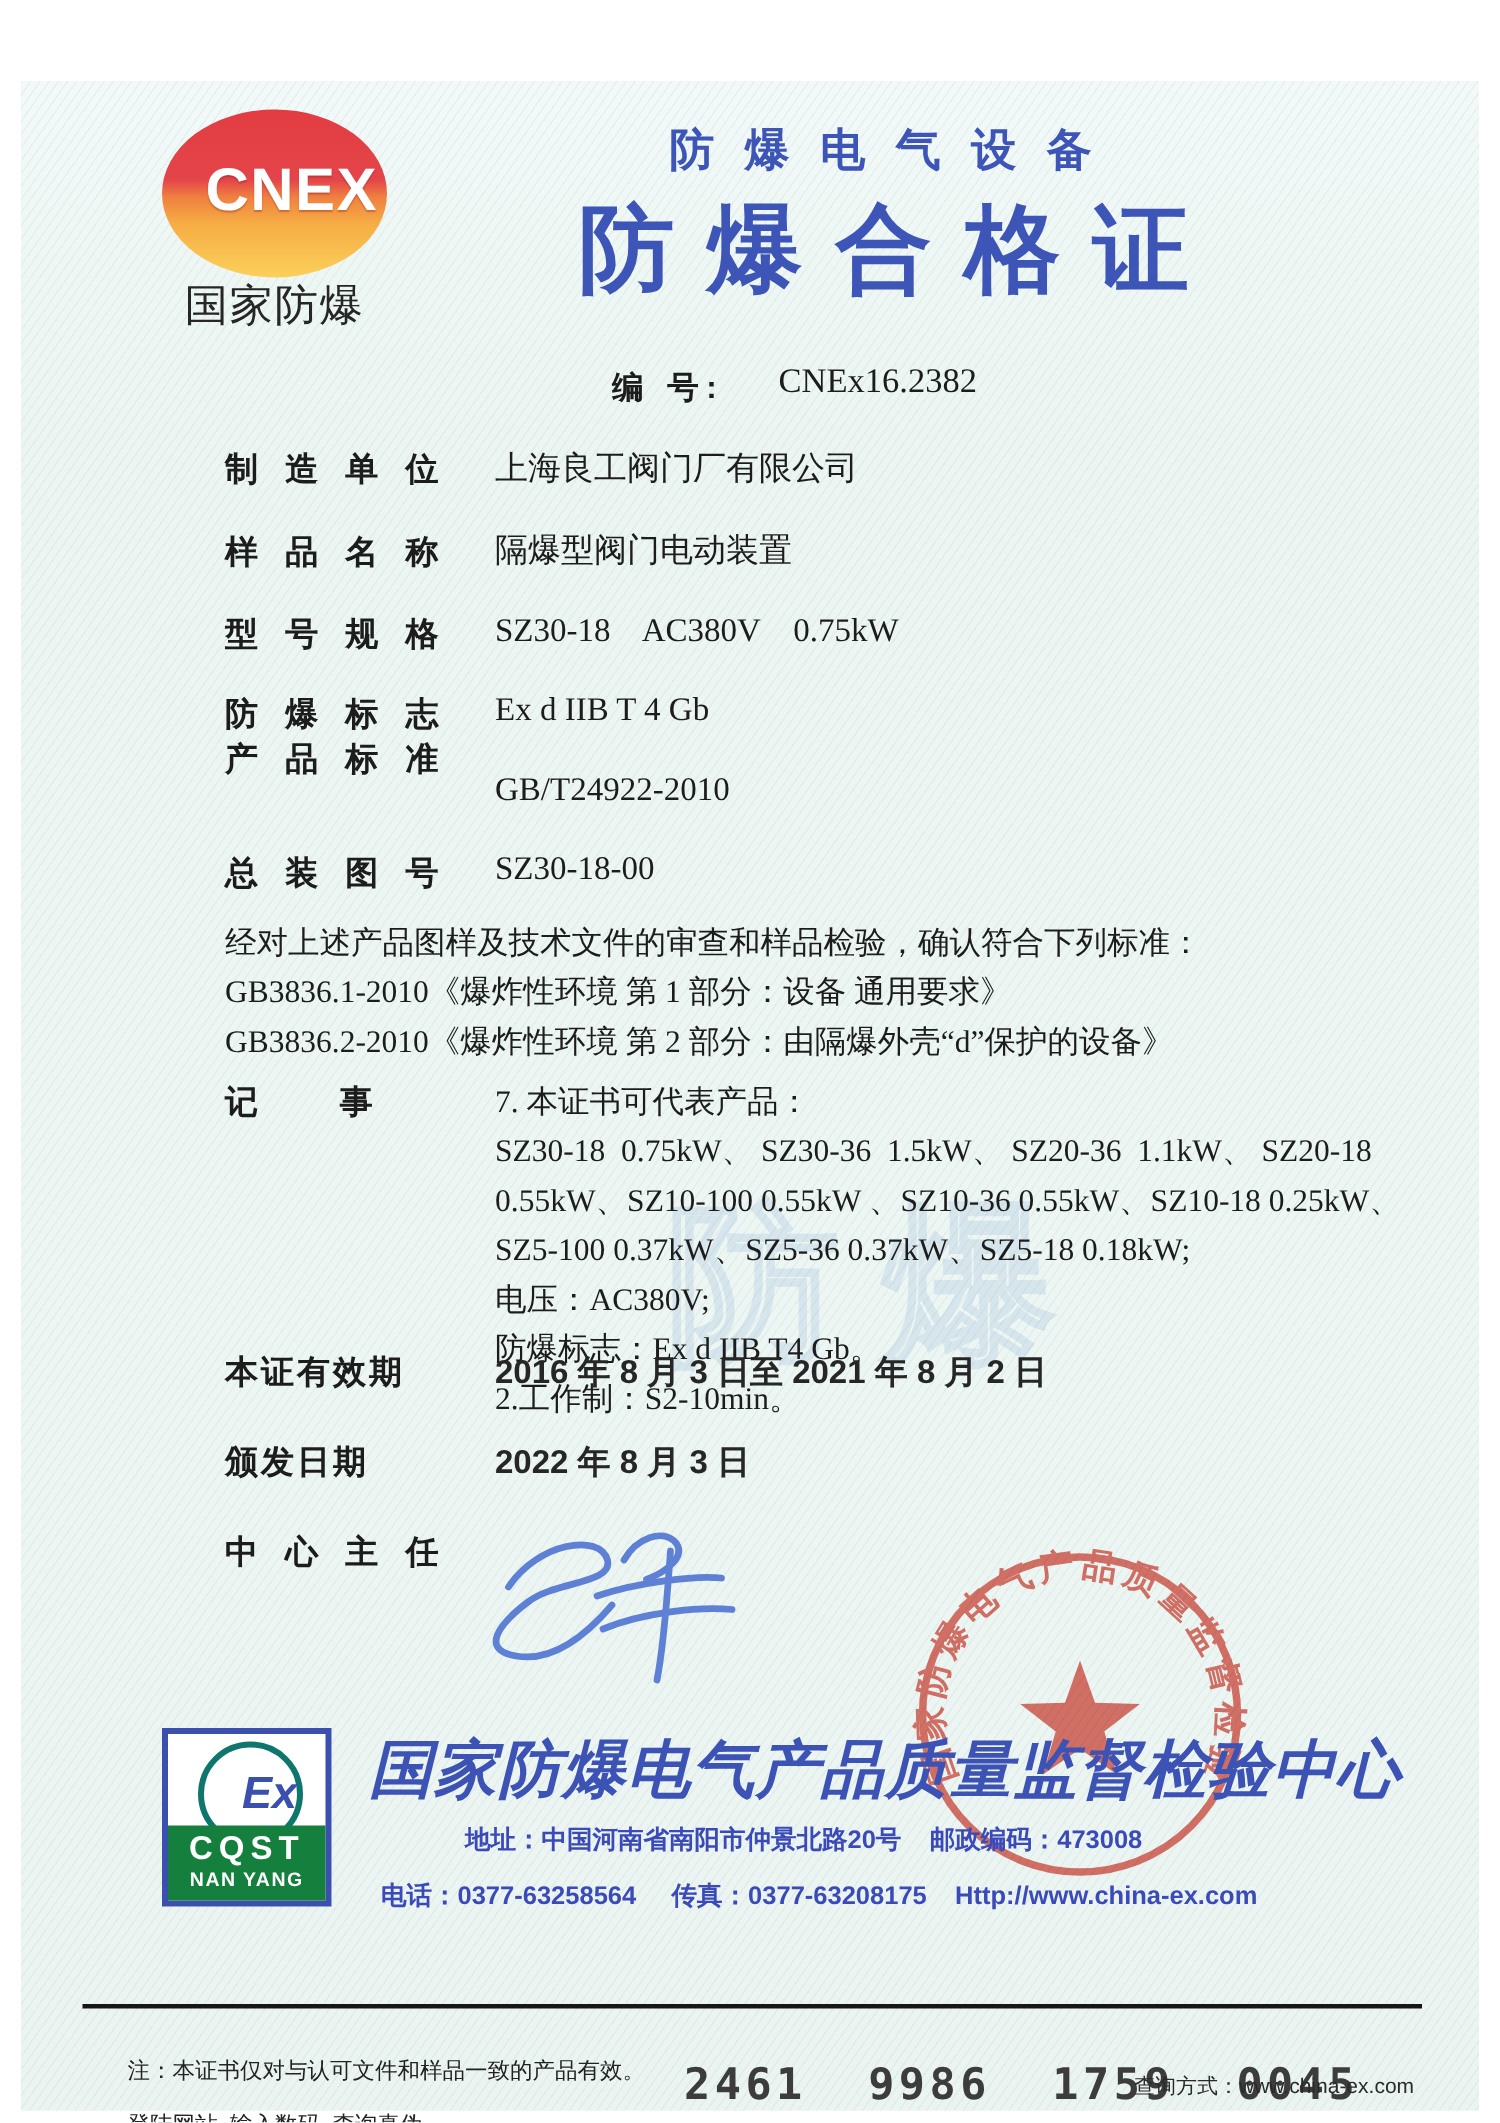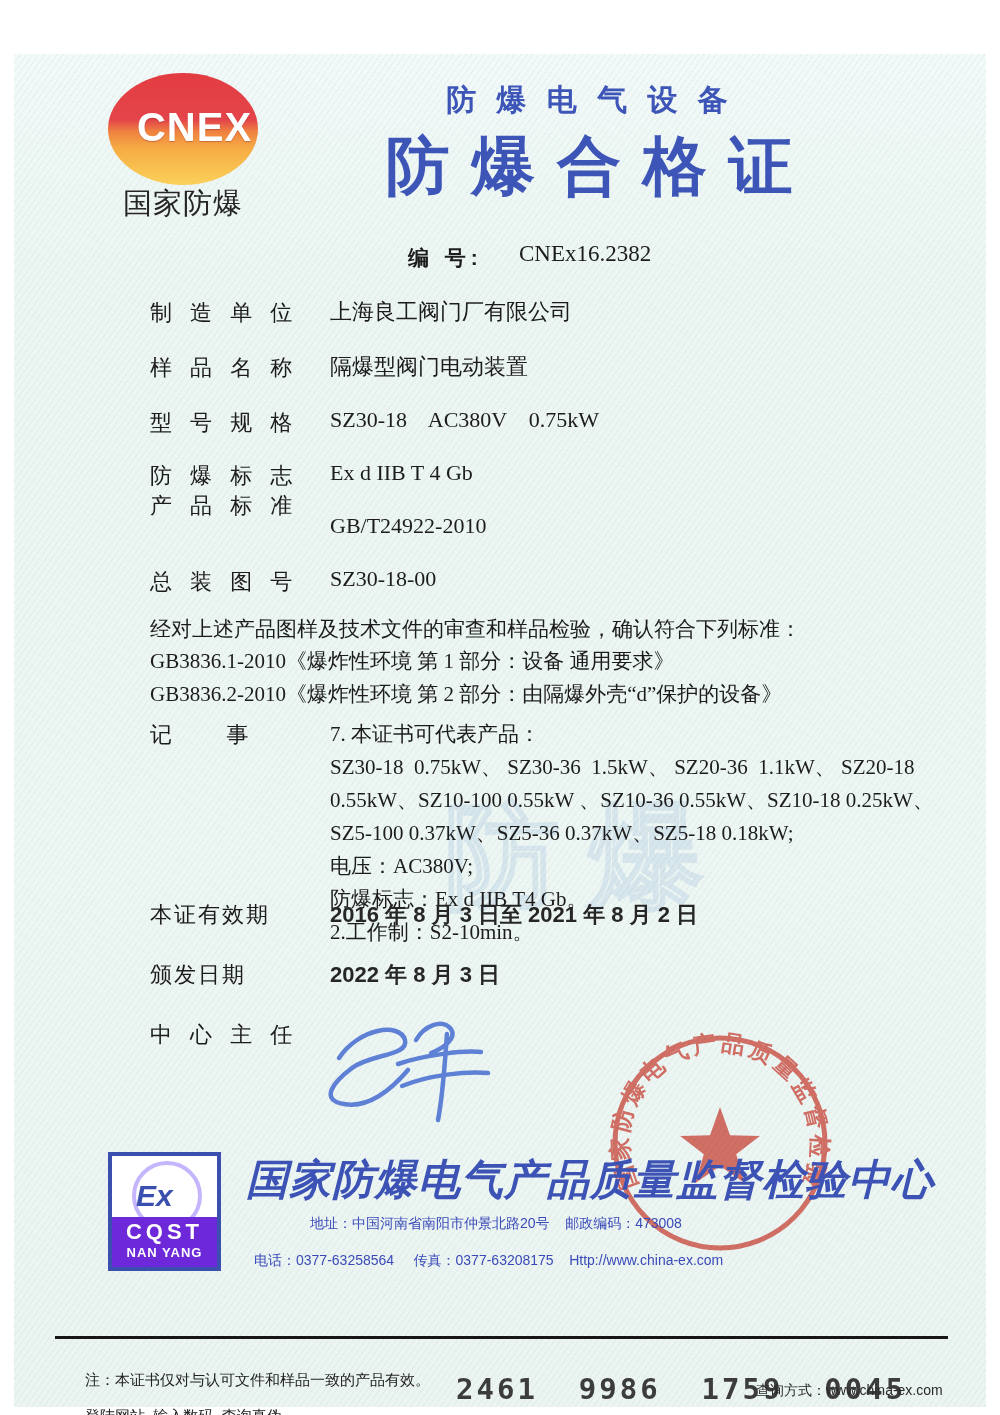--- a/index.html
+++ b/index.html
@@ -21,50 +21,50 @@
   .cnex-caption{left:84px;top:130px;width:170px;text-align:center;font-size:29px;color:#262626;letter-spacing:1px;}
 
   
   .hdr{left:306px;top:26px;width:540px;text-align:center;color:#3e55b8;}
   .hdr-sub{font-size:30px;font-weight:bold;letter-spacing:6px;}
   .hdr-title{font-size:64px;font-weight:bold;letter-spacing:2px;margin-top:2px;white-space:nowrap;}
   .serial-label{left:394px;top:190px;font-size:21px;font-weight:bold;letter-spacing:5px;}
   .serial-value{left:505px;top:187px;font-size:23px;font-family:"Liberation Serif","DejaVu Serif",serif;}
 
   
-  .flabel{left:136px;font-size:22px;font-weight:normal;letter-spacing:6px;white-space:pre;}
+  .flabel{left:136px;font-size:22px;font-weight:bold;letter-spacing:6px;white-space:pre;}
   .fvalue{left:316px;font-size:22px;font-family:"Liberation Serif","DejaVu Serif",serif;white-space:pre;}
 
   .para{left:136px;width:740px;font-size:21px;line-height:33px;
         font-family:"Liberation Serif","DejaVu Serif",serif;}
   .para .intro{font-family:"Liberation Sans","DejaVu Sans",sans-serif;}
   .remarks-body{left:316px;width:610px;font-size:21px;line-height:33px;
         font-family:"Liberation Serif","DejaVu Serif",serif;}
   .remarks-body div{white-space:pre-wrap;}
   .date-value{left:316px;font-size:22px;font-weight:bold;color:#262626;white-space:pre;}
 
   
   .watermark{left:430px;top:726px;font-size:115px;font-weight:bold;letter-spacing:30px;
         color:transparent;-webkit-text-stroke:2px rgba(125,165,205,0.20);}
 
   
   .sig{left:290px;top:956px;}
   .stamp{left:593px;top:976px;mix-blend-mode:multiply;opacity:.85;}
 
   
   .badge{left:94px;top:1098px;width:113px;height:119px;border:4px solid #3a4fae;background:#ffffff;box-sizing:border-box;}
-  .badge-circle{position:absolute;left:20px;top:5px;width:62px;height:62px;border:4px solid #c4b5fd;border-radius:50%;
-        display:flex;align-items:center;justify-content:flex-start;}
+  .badge-circle{position:absolute;left:20px;top:5px;width:62px;height:62px;border:4px solid #0f766e;border-radius:50%;
+        display:flex;align-items:center;justify-content:flex-end;}
   .badge-ex{color:#3a4fae;font-weight:bold;font-size:30px;font-style:italic;}
-  .badge-strip{position:absolute;left:0;right:0;bottom:0;height:50px;background:#6d28d9;color:#ffffff;text-align:center;}
+  .badge-strip{position:absolute;left:0;right:0;bottom:0;height:50px;background:#15803d;color:#ffffff;text-align:center;}
   .badge-cqst{font-size:22px;font-weight:bold;letter-spacing:4px;margin-top:2px;}
   .badge-ny{font-size:13px;font-weight:bold;letter-spacing:1px;}
   .org-name{left:232px;top:1098px;width:700px;font-size:42px;font-weight:bold;font-style:italic;color:#3c52b4;
         font-family:"Liberation Serif","DejaVu Serif",serif;white-space:nowrap;letter-spacing:1px;}
-  .org-line{font-size:14px;font-weight:normal;color:#3a4ab8;white-space:pre;}
+  .org-line{font-size:17px;font-weight:bold;color:#3a4ab8;white-space:pre;}
   .org-addr{left:296px;top:1161px;}
   .org-tel{left:240px;top:1198px;}
 
   
   .rule{left:41px;top:1282px;width:893px;height:3px;background:#161616;}
   .note-line{left:46px;top:1300px;font-size:15px;color:#222;white-space:pre;}
   .code{left:442px;top:1318px;font-size:29px;font-weight:bold;color:#3c3c3c;letter-spacing:3px;
         font-family:"DejaVu Sans Mono","Liberation Mono",monospace;white-space:pre;}
   .query{left:742px;top:1328px;font-size:14px;color:#2a2a2a;white-space:pre;}
 </style>

